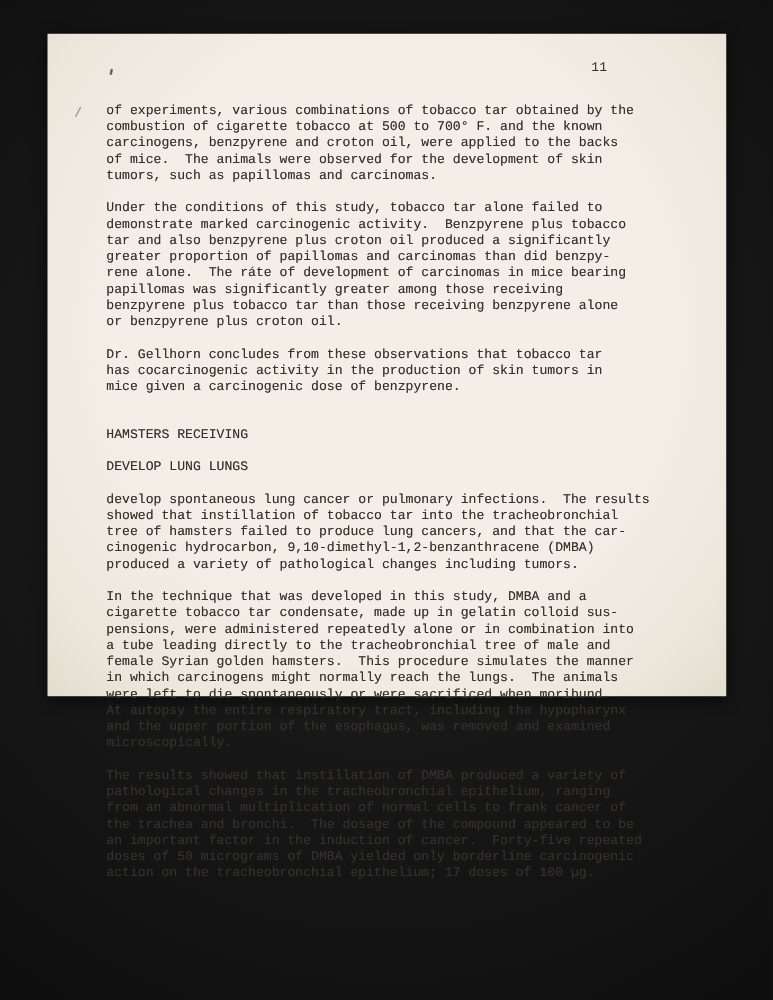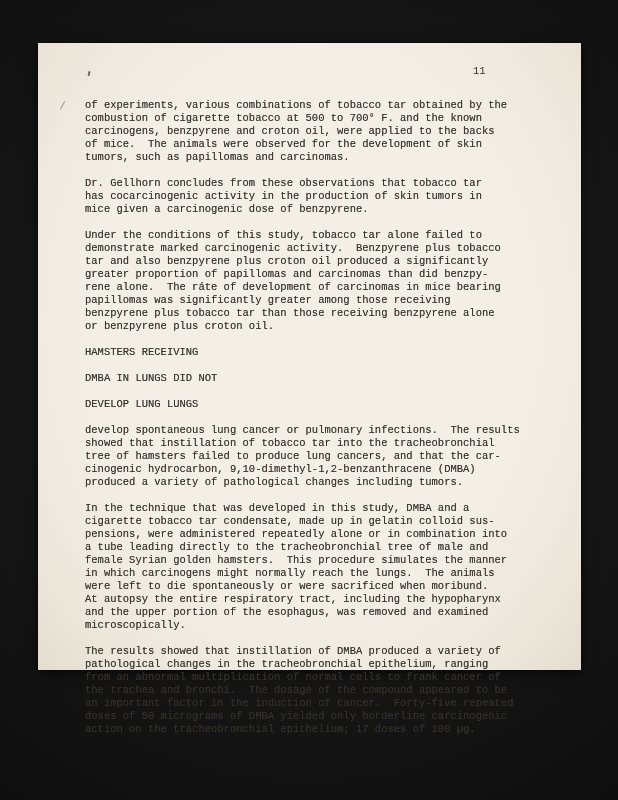--- a/index.html
+++ b/index.html
@@ -15,23 +15,23 @@
   }
   .scan {
     width: 618px;
     height: 800px;
     background: radial-gradient(circle at 50% 45%, #1e1e1e 0%, #141414 70%, #0e0e0e 100%);
     position: relative;
   }
   .paper {
     position: absolute;
     left: 38px;
-    top: 43px;
+    top: 27px;
     width: 543px;
-    height: 627px;
+    height: 530px;
     background: radial-gradient(ellipse at 50% 45%, #f3efe7 55%, #ece7db 85%, #e3ddcf 100%);
     box-shadow: 0 3px 12px rgba(0,0,0,0.65), 0 0 1px rgba(0,0,0,0.9);
   }
   .page-number {
     position: absolute;
     top: 22px;
     left: 435px;
     font-size: 10.5px;
     color: #35322d;
   }
@@ -64,21 +64,21 @@
     font-size: 10.5px;
     line-height: 13px;
     color: #35322d;
     text-shadow: 0 0 0.5px rgba(53,50,45,0.55);
   }
   .para {
     margin: 0 0 13px 0;
     white-space: pre-wrap;
   }
   .section {
-    margin-top: 13px;
+    margin-top: 25px;
   }
   .two-col {
     display: flex;
     margin: 0;
   }
   .headings {
     flex: 0 0 197px;
     width: 197px;
   }
   .heading {
@@ -105,38 +105,37 @@
     <div class="speck2"></div>
 
     <div class="content">
 
       <p class="para">of experiments, various combinations of tobacco tar obtained by the
 combustion of cigarette tobacco at 500 to 700° F. and the known
 carcinogens, benzpyrene and croton oil, were applied to the backs
 of mice.  The animals were observed for the development of skin
 tumors, such as papillomas and carcinomas.</p>
 
-      <p class="para">Dr. Gellhorn concludes from these observations that tobacco tar
-has cocarcinogenic activity in the production of skin tumors in
-mice given a carcinogenic dose of benzpyrene.</p>
-
       <p class="para">Under the conditions of this study, tobacco tar alone failed to
 demonstrate marked carcinogenic activity.  Benzpyrene plus tobacco
 tar and also benzpyrene plus croton oil produced a significantly
 greater proportion of papillomas and carcinomas than did benzpy-
 rene alone.  The ráte of development of carcinomas in mice bearing
 papillomas was significantly greater among those receiving
 benzpyrene plus tobacco tar than those receiving benzpyrene alone
 or benzpyrene plus croton oil.</p>
 
+      <p class="para">Dr. Gellhorn concludes from these observations that tobacco tar
+has cocarcinogenic activity in the production of skin tumors in
+mice given a carcinogenic dose of benzpyrene.</p>
+
       <div class="section">
         <div class="two-col">
           <div class="headings">
             <div class="heading">HAMSTERS RECEIVING</div>
-            <div class="heading">DMBA IN LUNGS DID NOT</div>
             <div class="heading">DEVELOP LUNG LUNGS</div>
           </div>
         </div>
         <div class="para continuation">develop spontaneous lung cancer or pulmonary infections.  The results
 showed that instillation of tobacco tar into the tracheobronchial
 tree of hamsters failed to produce lung cancers, and that the car-
 cinogenic hydrocarbon, 9,10-dimethyl-1,2-benzanthracene (DMBA)
 produced a variety of pathological changes including tumors.</div>
       </div>
 

